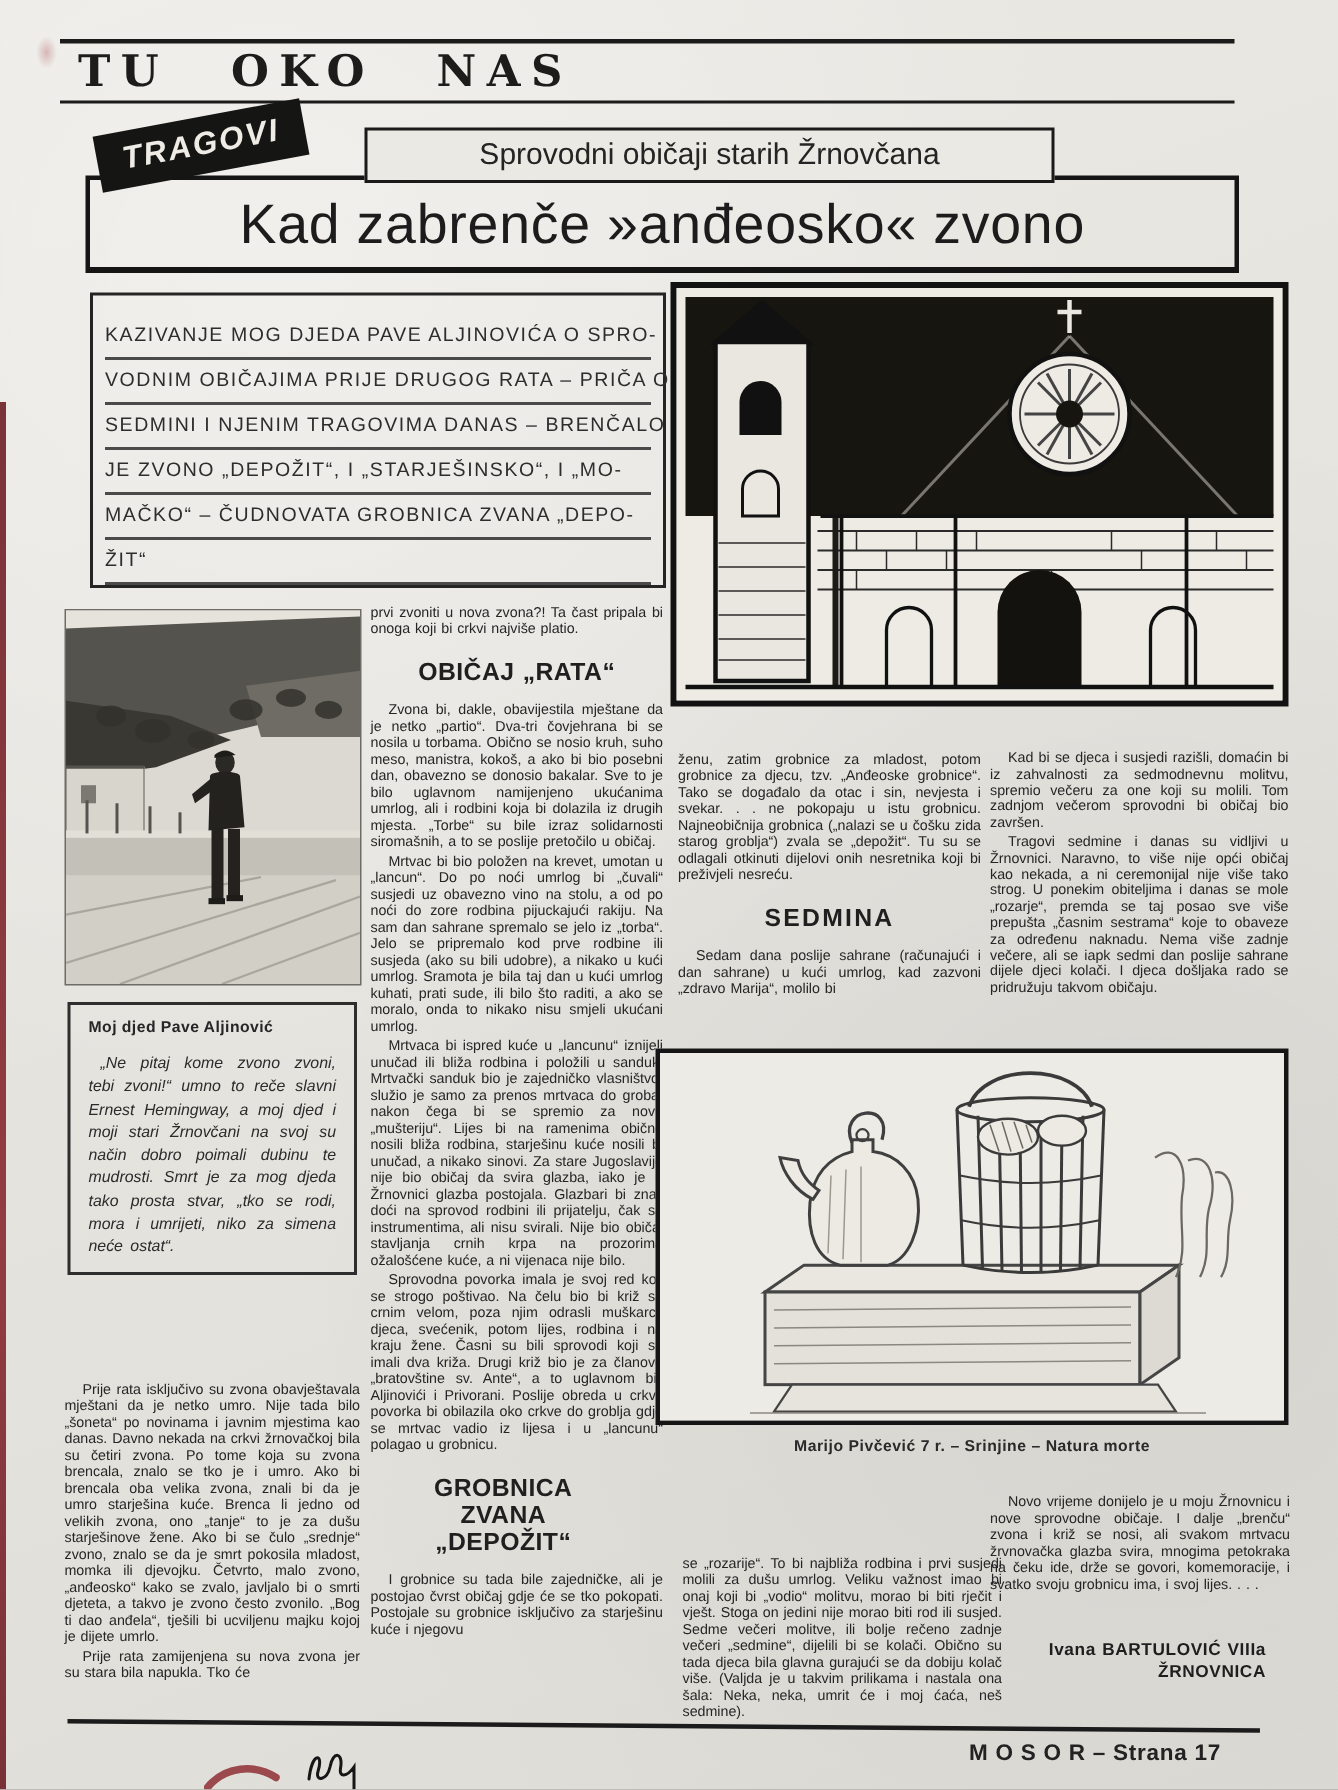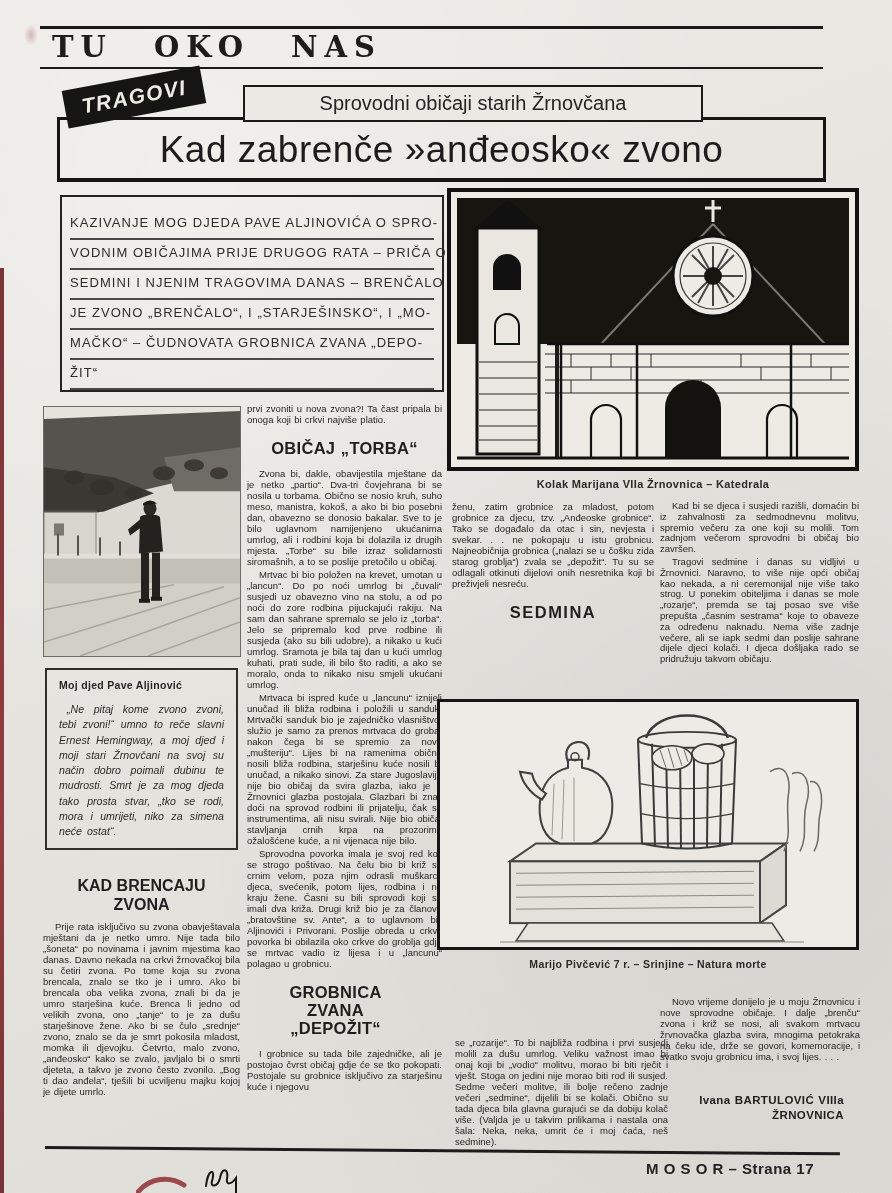--- a/index.html
+++ b/index.html
@@ -100,21 +100,21 @@
   </div>
   <div class="abs kicker-box">
     <span>Sprovodni običaji starih Žrnovčana</span>
   </div>
   <div class="abs badge">TRAGOVI</div>
 
   <div class="abs lede-box">
     <div class="lede-line">KAZIVANJE MOG DJEDA PAVE ALJINOVIĆA O SPRO-</div>
     <div class="lede-line">VODNIM OBIČAJIMA PRIJE DRUGOG RATA – PRIČA O</div>
     <div class="lede-line">SEDMINI I NJENIM TRAGOVIMA DANAS – BRENČALO</div>
-    <div class="lede-line">JE ZVONO „BRENČALO“, I „STARJEŠINSKO“, I „MO-</div>
+    <div class="lede-line">JE ZVONO „DEPOŽIT“, I „STARJEŠINSKO“, I „MO-</div>
     <div class="lede-line">MAČKO“ – ČUDNOVATA GROBNICA ZVANA „DEPO-</div>
     <div class="lede-line">ŽIT“</div>
   </div>
 
   <figure class="abs art-cathedral" style="margin:0">
     <svg viewBox="0 0 404 275" preserveAspectRatio="none">
       <rect width="404" height="275" fill="#edebe4"></rect>
       <rect x="6" y="6" width="392" height="146" fill="#16150f"></rect>
 
       <line x1="150" y1="152" x2="262" y2="32" stroke="#d9d7cf" stroke-width="2" opacity=".5"></line>
@@ -176,21 +176,20 @@
       </g>
       <rect x="104" y="152" width="4" height="114" fill="#1c1b17"></rect>
 
       <path d="M214,266 V216 a28,28 0 0 1 56,0 V266 Z" fill="#14120e"></path>
       <path d="M140,266 V228 a15,15 0 0 1 30,0 V266" fill="none" stroke="#111" stroke-width="2.2"></path>
       <path d="M316,266 V228 a15,15 0 0 1 30,0 V266" fill="none" stroke="#111" stroke-width="2.2"></path>
       <line x1="6" y1="266" x2="398" y2="266" stroke="#111" stroke-width="3"></line>
       <line x1="96" y1="152" x2="398" y2="152" stroke="#111" stroke-width="2.5"></line>
     </svg>
   </figure>
-  <div class="abs caption caption-cathedral">Kolak Marijana VIIa Žrnovnica – Katedrala</div>
 
   <figure class="abs photo" style="margin:0">
     <svg viewBox="0 0 196 248" preserveAspectRatio="none">
       <rect width="196" height="248" fill="#dcd9d2"></rect>
       <rect width="196" height="14" fill="#e6e3dc"></rect>
       <polygon points="0,12 196,4 196,60 120,78 60,92 0,100" fill="#55534d"></polygon>
       <polygon points="120,50 196,40 196,84 130,84" fill="#6e6c64"></polygon>
       <polygon points="0,60 70,70 110,86 60,104 0,112" fill="#3a3833"></polygon>
       <g fill="#34322d" opacity=".85">
         <ellipse cx="30" cy="70" rx="10" ry="7"></ellipse>
@@ -230,39 +229,40 @@
         <rect x="107" y="189" width="11" height="4" fill="#1d1c19"></rect>
       </g>
     </svg>
   </figure>
 
   <div class="abs quote-box">
     <div class="photo-caption">Moj djed Pave Aljinović</div>
     <div class="quote">„Ne pitaj kome zvono zvoni, tebi zvoni!“ umno to reče slavni Ernest Hemingway, a moj djed i moji stari Žrnovčani na svoj su način dobro poimali dubinu te mudrosti. Smrt je za mog djeda tako prosta stvar, „tko se rodi, mora i umrijeti, niko za simena neće ostat“.</div>
   </div>
 
-  <div class="abs colhead1">KAD BRENCAJU ZVONA</div>
   <div class="abs col col-1">
     <p class="p ind">Prije rata isključivo su zvona obavještavala mještani da je netko umro. Nije tada bilo „šoneta“ po novinama i javnim mjestima kao danas. Davno nekada na crkvi žrnovačkoj bila su četiri zvona. Po tome koja su zvona brencala, znalo se tko je i umro. Ako bi brencala oba velika zvona, znali bi da je umro starješina kuće. Brenca li jedno od velikih zvona, ono „tanje“ to je za dušu starješinove žene. Ako bi se čulo „srednje“ zvono, znalo se da je smrt pokosila mladost, momka ili djevojku. Četvrto, malo zvono, „anđeosko“ kako se zvalo, javljalo bi o smrti djeteta, a takvo je zvono često zvonilo. „Bog ti dao anđela“, tješili bi ucviljenu majku kojoj je dijete umrlo.</p>
+    <p class="p ind">Prije rata zamijenjena su nova zvona jer su stara bila napukla. Tko će</p>
   </div>
 
   <div class="abs col col-2">
     <p class="p">prvi zvoniti u nova zvona?! Ta čast pripala bi onoga koji bi crkvi najviše platio.</p>
-    <div class="colhead">OBIČAJ „TORBA“</div>
+    <div class="colhead">OBIČAJ „RATA“</div>
     <p class="p ind">Zvona bi, dakle, obavijestila mještane da je netko „partio“. Dva-tri čovjehrana bi se nosila u torbama. Obično se nosio kruh, suho meso, manistra, kokoš, a ako bi bio posebni dan, obavezno se donosio bakalar. Sve to je bilo uglavnom namijenjeno ukućanima umrlog, ali i rodbini koja bi dolazila iz drugih mjesta. „Torbe“ su bile izraz solidarnosti siromašnih, a to se poslije pretočilo u običaj.</p>
     <p class="p ind">Mrtvac bi bio položen na krevet, umotan u „lancun“. Do po noći umrlog bi „čuvali“ susjedi uz obavezno vino na stolu, a od po noći do zore rodbina pijuckajući rakiju. Na sam dan sahrane spremalo se jelo iz „torba“. Jelo se pripremalo kod prve rodbine ili susjeda (ako su bili udobre), a nikako u kući umrlog. Sramota je bila taj dan u kući umrlog kuhati, prati sude, ili bilo što raditi, a ako se moralo, onda to nikako nisu smjeli ukućani umrlog.</p>
     <p class="p ind">Mrtvaca bi ispred kuće u „lancunu“ iznijeli unučad ili bliža rodbina i položili u sanduk. Mrtvački sanduk bio je zajedničko vlasništvo, služio je samo za prenos mrtvaca do groba, nakon čega bi se spremio za novu „mušteriju“. Lijes bi na ramenima obično nosili bliža rodbina, starješinu kuće nosili bi unučad, a nikako sinovi. Za stare Jugoslavije nije bio običaj da svira glazba, iako je u Žrnovnici glazba postojala. Glazbari bi znali doći na sprovod rodbini ili prijatelju, čak sa instrumentima, ali nisu svirali. Nije bio običaj stavljanja crnih krpa na prozorima ožalošćene kuće, a ni vijenaca nije bilo.</p>
     <p class="p ind">Sprovodna povorka imala je svoj red koji se strogo poštivao. Na čelu bio bi križ sa crnim velom, poza njim odrasli muškarci, djeca, svećenik, potom lijes, rodbina i na kraju žene. Časni su bili sprovodi koji su imali dva križa. Drugi križ bio je za članove „bratovštine sv. Ante“, a to uglavnom bili Aljinovići i Privorani. Poslije obreda u crkvi, povorka bi obilazila oko crkve do groblja gdje se mrtvac vadio iz lijesa i u „lancunu“ polagao u grobnicu.</p>
     <div class="colhead narrow">GROBNICA ZVANA „DEPOŽIT“</div>
     <p class="p ind">I grobnice su tada bile zajedničke, ali je postojao čvrst običaj gdje će se tko pokopati. Postojale su grobnice isključivo za starješinu kuće i njegovu</p>
   </div>
 
   <div class="abs col col-3">
     <p class="p">ženu, zatim grobnice za mladost, potom grobnice za djecu, tzv. „Anđeoske grobnice“. Tako se događalo da otac i sin, nevjesta i svekar. . . ne pokopaju u istu grobnicu. Najneobičnija grobnica („nalazi se u čošku zida starog groblja“) zvala se „depožit“. Tu su se odlagali otkinuti dijelovi onih nesretnika koji bi preživjeli nesreću.</p>
     <div class="colhead spaced">SEDMINA</div>
+    <p class="p ind">Sedam dana poslije sahrane (računajući i dan sahrane) u kući umrlog, kad zazvoni „zdravo Marija“, molilo bi</p>
   </div>
 
   <div class="abs col col-4">
     <p class="p ind">Kad bi se djeca i susjedi razišli, domaćin bi iz zahvalnosti za sedmodnevnu molitvu, spremio večeru za one koji su molili. Tom zadnjom večerom sprovodni bi običaj bio završen.</p>
     <p class="p ind">Tragovi sedmine i danas su vidljivi u Žrnovnici. Naravno, to više nije opći običaj kao nekada, a ni ceremonijal nije više tako strog. U ponekim obiteljima i danas se mole „rozarje“, premda se taj posao sve više prepušta „časnim sestrama“ koje to obaveze za određenu naknadu. Nema više zadnje večere, ali se iapk sedmi dan poslije sahrane dijele djeci kolači. I djeca došljaka rado se pridružuju takvom običaju.</p>
   </div>
 
   <figure class="abs art-stilllife" style="margin:0">
     <svg viewBox="0 0 416 246" preserveAspectRatio="none">
       <rect width="416" height="246" fill="#ecebe5"></rect>

